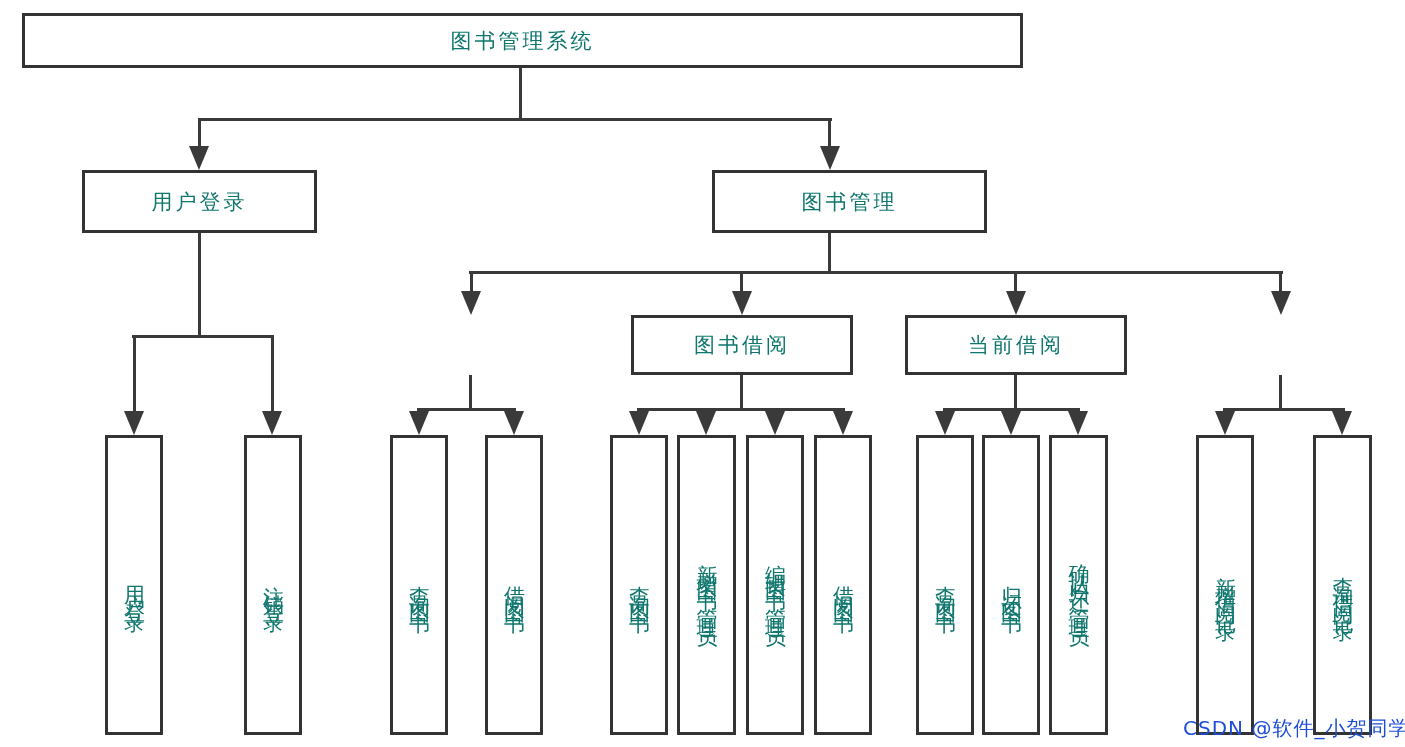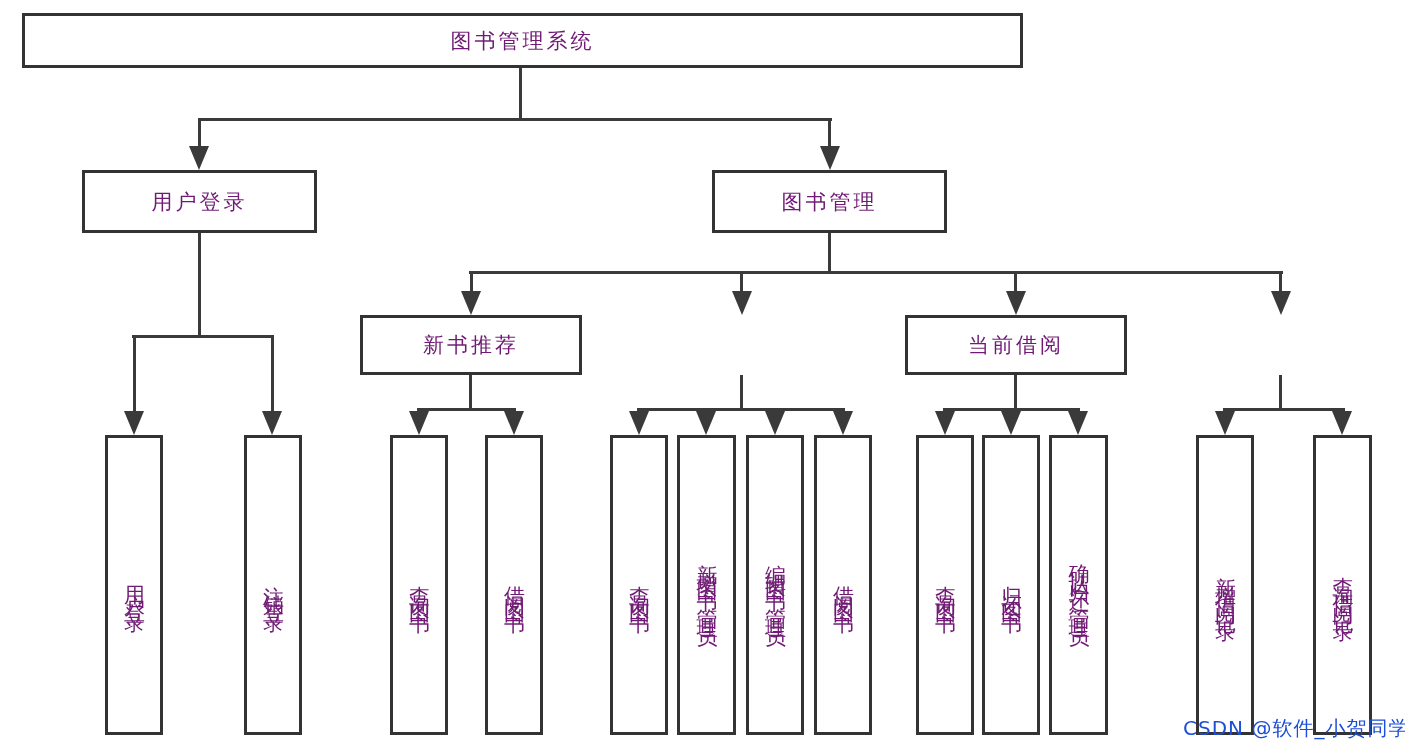--- a/index.html
+++ b/index.html
@@ -4,21 +4,21 @@
 <style>
   html,body { margin:0; padding:0; background:#ffffff; }
   #canvas {
     position:relative; width:1405px; height:747px; background:#ffffff;
     font-family:"DejaVu Sans","Liberation Sans",sans-serif; overflow:hidden;
   }
   .box {
     position:absolute; box-sizing:border-box;
     border:3px solid #333333; background:#ffffff;
     display:flex; align-items:center; justify-content:center;
-    color:#701a75; font-size:21px; letter-spacing:3px; text-align:center;
+    color:#0f766e; font-size:21px; letter-spacing:3px; text-align:center;
   }
   .vbox {
     writing-mode:vertical-rl; text-orientation:mixed;
     letter-spacing:9px; line-height:1; padding-top:4px;
   }
   .line { position:absolute; background:#3a3a3a; }
   .arrow {
     position:absolute; width:0; height:0;
     border-left:10px solid transparent; border-right:10px solid transparent;
     border-top:24px solid #3a3a3a;
@@ -31,24 +31,24 @@
 </style>
 </head>
 <body>
 
 <div id="canvas">
 
   <div class="box" style="left:22px; top:13px; width:1001px; height:55px;">图书管理系统</div>
 
   <div class="box" style="left:82px; top:170px; width:235px; height:63px;">用户登录</div>
 
-  <div class="box" style="left:712px; top:170px; width:235px; height:63px;">图书管理</div>
+  <div class="box" style="left:712px; top:170px; width:275px; height:63px;">图书管理</div>
 
-  <div class="box" style="left:360px; top:315px; width:222px; height:60px;">新书推荐</div>
 
+  <div class="box" style="left:631px; top:315px; width:222px; height:60px;">图书借阅</div>
 
   <div class="box" style="left:905px; top:315px; width:222px; height:60px;">当前借阅</div>
 
 
   <div class="box vbox" style="left:105px; top:435px; width:58px; height:300px;">用户登录</div>
   <div class="box vbox" style="left:244px; top:435px; width:58px; height:300px;">注销登录</div>
 
   <div class="box vbox" style="left:390px; top:435px; width:58px; height:300px;">查询图书</div>
   <div class="box vbox" style="left:485px; top:435px; width:58px; height:300px;">借阅图书</div>
 

